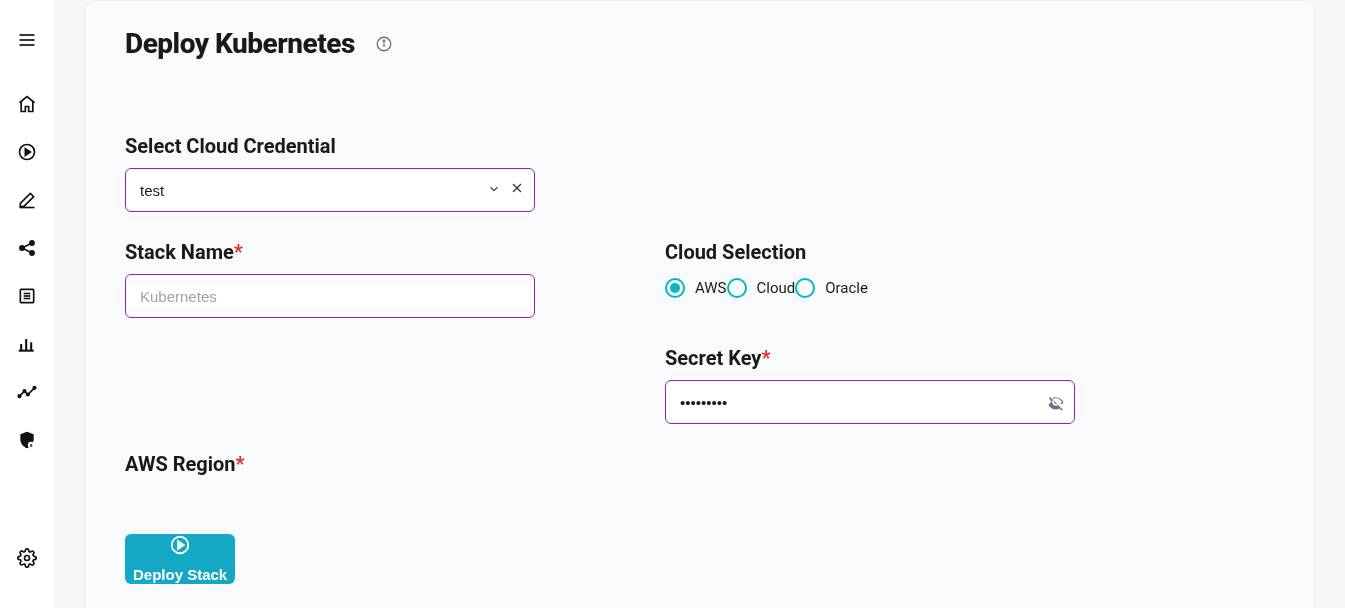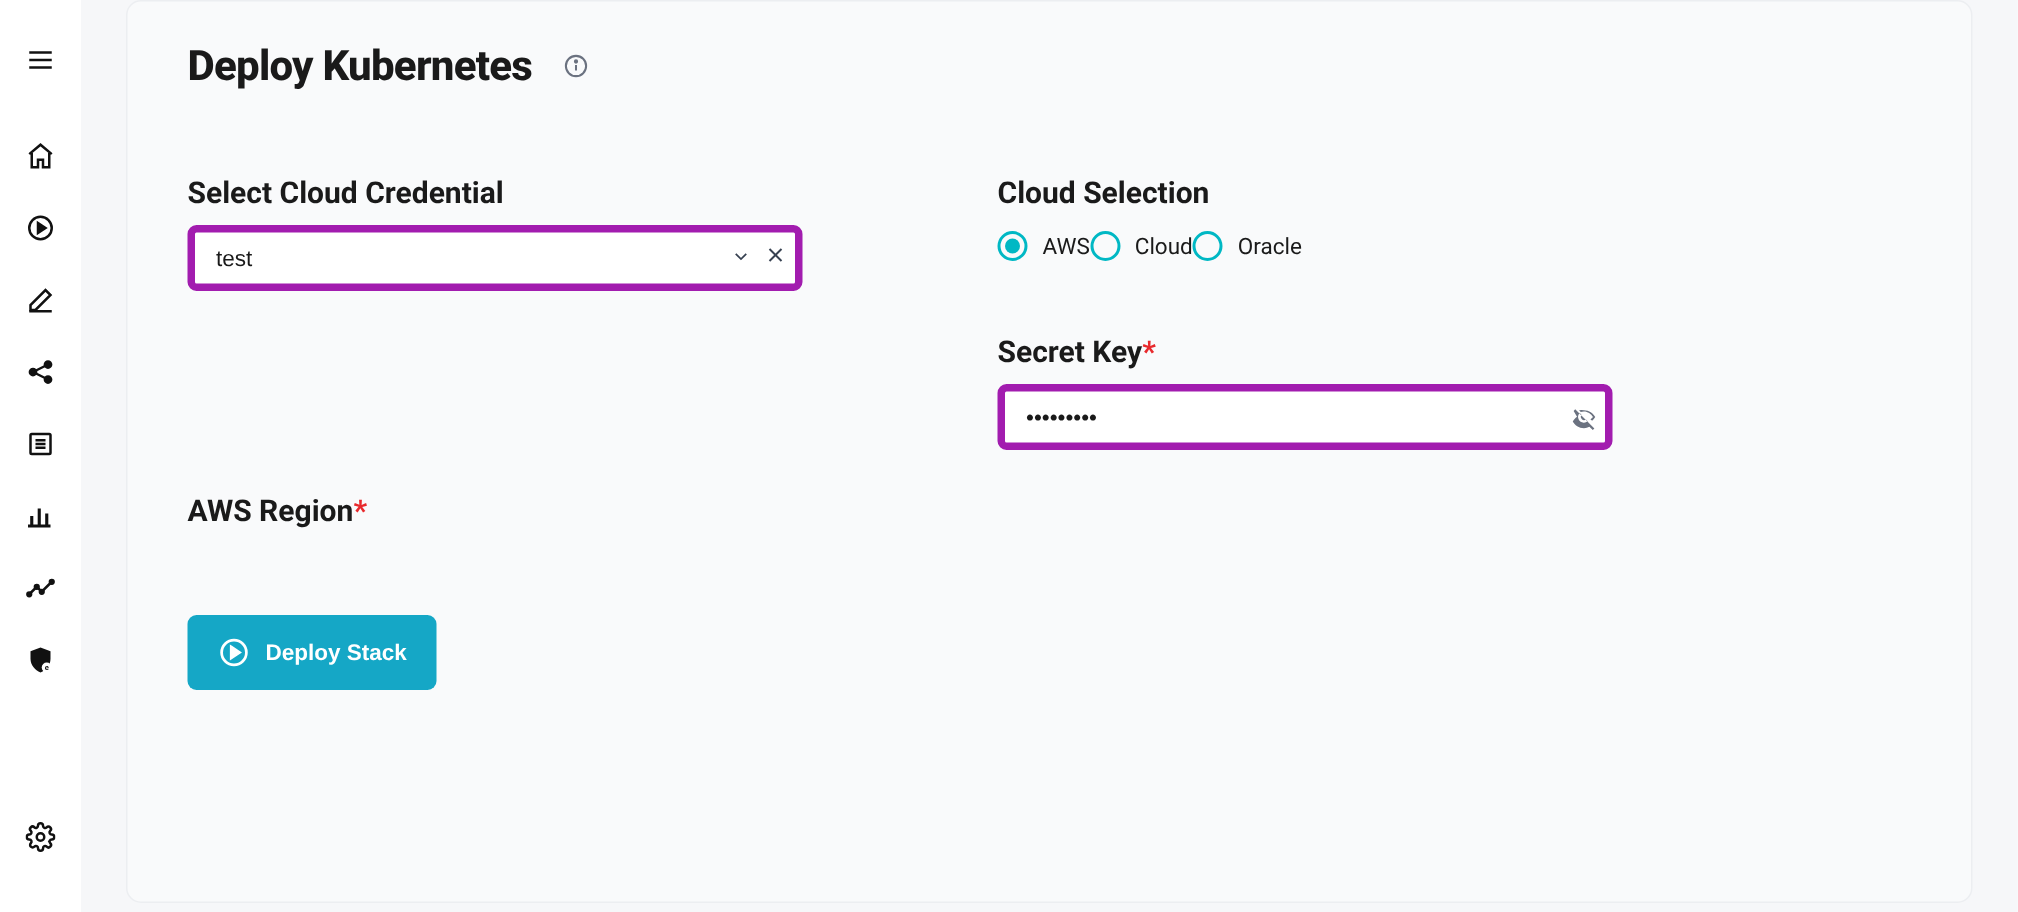--- a/index.html
+++ b/index.html
@@ -47,21 +47,21 @@
       background: #f9fafb;
       border: 1px solid #eceef1;
       border-radius: 10px;
       padding: 26px 40px 36px 40px;
       min-height: 99%;
     }
     .card-header {
       display: flex;
       align-items: center;
       gap: 20px;
-      margin-bottom: 56px;
+      margin-bottom: 74px;
     }
     .page-title {
       font-size: 28px;
       font-weight: 800;
       letter-spacing: -0.5px;
     }
     .info-icon {
       color: #6b7280;
       display: flex;
       align-items: center;
@@ -85,21 +85,21 @@
     .select-wrap {
       position: relative;
       width: 410px;
       display: flex;
       align-items: center;
     }
     .select-input, .text-input {
       width: 410px;
       height: 44px;
       padding: 0 14px;
-      border: 5px solid #a21caf;
+      border: 1px solid #a21caf;
       border-radius: 6px;
       font-size: 15px;
       background: #fff;
       color: #1a1a1a;
       outline: none;
     }
     .text-input::placeholder { color: #9aa3af; }
     .select-input {
       padding-right: 70px;
     }
@@ -156,27 +156,28 @@
       display: flex;
     }
     .eye-btn svg { width: 18px; height: 18px; }
     .deploy-btn {
       margin-top: 48px;
       background: #15A7C6;
       color: #fff;
       border: none;
       border-radius: 6px;
       height: 50px;
-      padding: 0 20px;
+      padding: 0 8px;
       font-size: 15px;
       font-weight: 700;
       display: inline-flex;
       align-items: center;
       gap: 10px;
       cursor: pointer;
+      flex-direction: column;
     }
     .deploy-btn svg { width: 22px; height: 22px; }
     .cloud-selection-block { grid-column: 2; }
     .credential-block { grid-column: 1 / 2; }
   </style>
 </head>
 <body>
 
 <div class="sidebar">
   <div class="nav-item">
@@ -282,20 +283,24 @@
             <span>
               <svg viewBox="0 0 24 24" fill="none" stroke="currentColor" stroke-width="2">
                   <line x1="6" y1="6" x2="18" y2="18"></line>
                   <line x1="6" y1="18" x2="18" y2="6"></line>
                 </svg>
             </span>
           </div>
         </div>
       </div>
 
+      <div class="form-group" style="grid-column:1">
+        <label class="form-label"><span>Stack Name</span><span class="req">*</span></label>
+        <input class="text-input" placeholder="Kubernetes" style="">
+      </div>
 
       <div class="form-group cloud-selection-block">
         <label class="form-label">Cloud Selection</label>
         <div class="radio-group">
           <div class="radio-item">
             <span class="radio-circle checked"></span>
             <span class="radio-label">AWS</span>
           </div>
           <div class="radio-item">
             <span class="radio-circle"></span>

